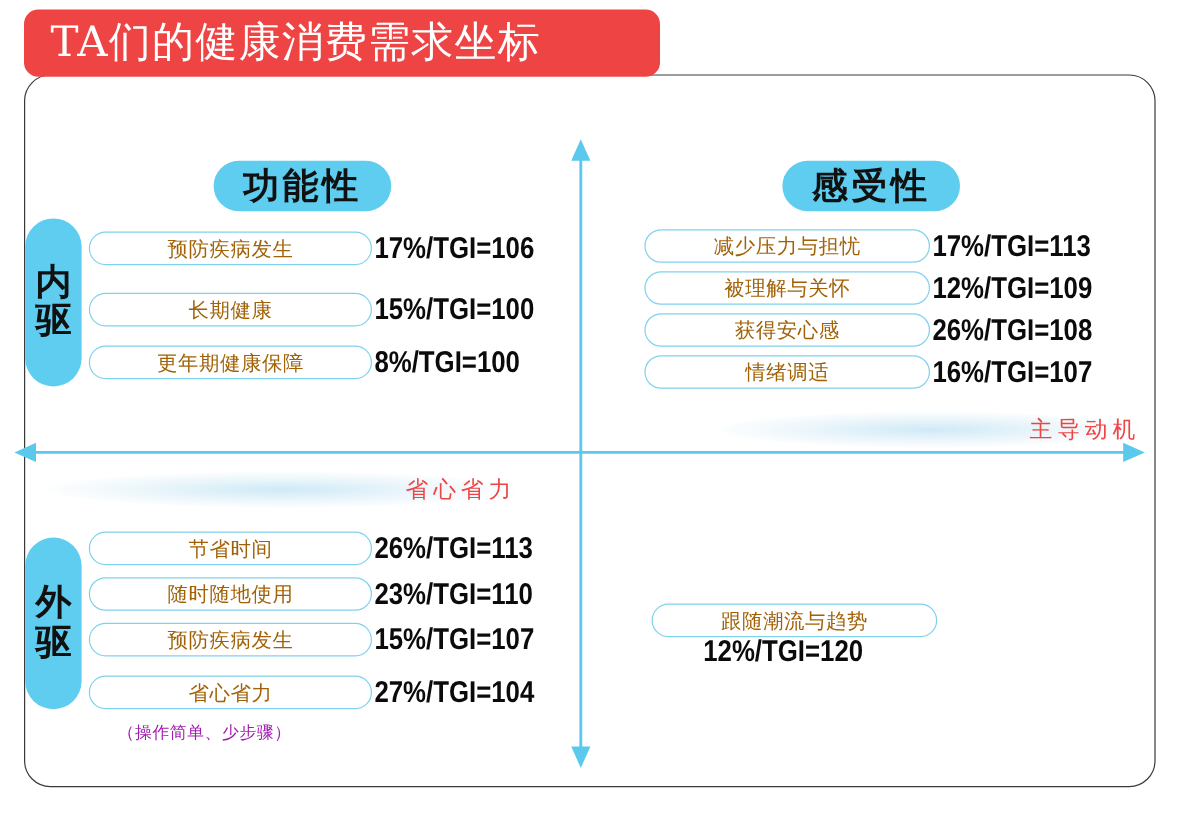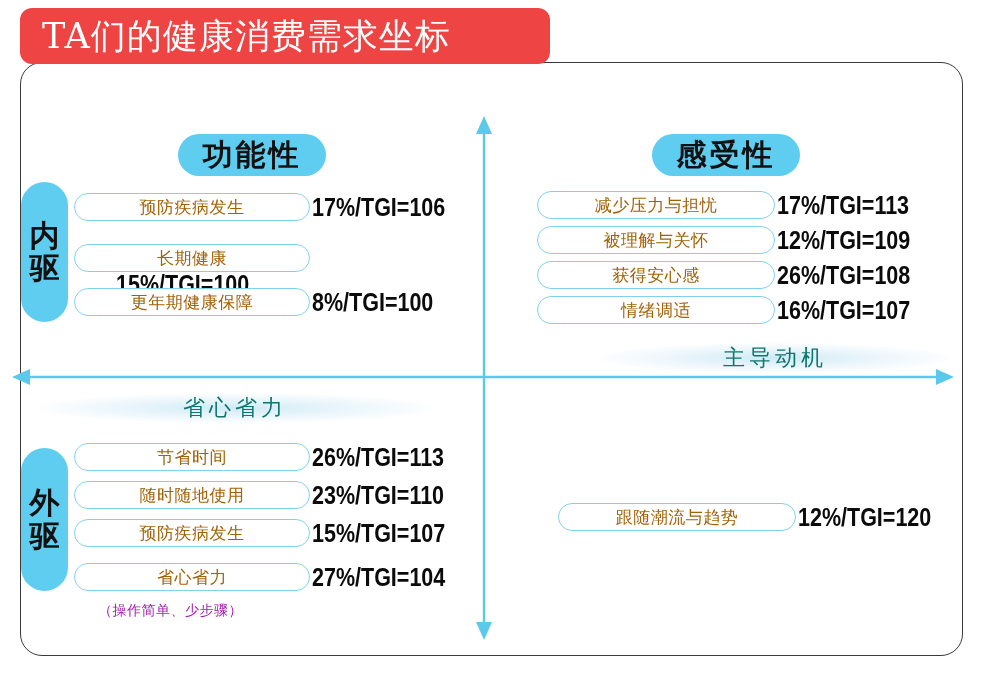--- a/index.html
+++ b/index.html
@@ -115,23 +115,23 @@
   }
 
   
   .col-left .pill{width:236px;}
   .col-right .pill{width:238px;}
 
   
   .motive{
     position:absolute;
     z-index:3;
-    display:flex;align-items:center;justify-content:center;
-    font-size:22px;
-    color:#0f766e;
+    display:flex;align-items:center;justify-content:flex-end;
+    font-size:19px;
+    color:#ef4444;
     letter-spacing:4px;
     font-family:"DejaVu Sans","Liberation Sans",sans-serif;
   }
   .motive .glow{
     position:absolute;
     left:0;top:50%;
     transform:translateY(-50%);
     width:100%;height:30px;
     border-radius:50%;
     background:radial-gradient(ellipse at center, rgba(175,220,240,0.60) 0%, rgba(205,232,245,0.35) 45%, rgba(255,255,255,0) 75%);
@@ -187,21 +187,21 @@
   </div>
   <div class="drive-tab" id="drive-outer">
     <span>外</span>
     <span>驱</span>
   </div>
 
   <div class="item-row col-left" style="left:74px;top:193px;">
     <div class="pill">预防疾病发生</div>
     <div class="stat">17%/TGI=106</div>
   </div>
-  <div class="item-row col-left" style="left:74px;top:244px;flex-direction:column;">
+  <div class="item-row col-left" style="left:74px;top:244px;">
     <div class="pill">长期健康</div>
     <div class="stat">15%/TGI=100</div>
   </div>
   <div class="item-row col-left" style="left:74px;top:288px;">
     <div class="pill">更年期健康保障</div>
     <div class="stat">8%/TGI=100</div>
   </div>
 
   <div class="item-row col-right" style="left:537px;top:191px;">
     <div class="pill">减少压力与担忧</div>
@@ -232,21 +232,21 @@
     <div class="pill">预防疾病发生</div>
     <div class="stat">15%/TGI=107</div>
   </div>
   <div class="item-row col-left" style="left:74px;top:563px;">
     <div class="pill">省心省力</div>
     <div class="stat">27%/TGI=104</div>
   </div>
 
   <div class="footnote" style="left:98px;top:602px;">（操作简单、少步骤）</div>
 
-  <div class="item-row col-right" style="left:558px;top:503px;">
+  <div class="item-row col-right" style="left:543px;top:503px;flex-direction:column;">
     <div class="pill">跟随潮流与趋势</div>
     <div class="stat">12%/TGI=120</div>
   </div>
 
   <div class="motive" id="motive-primary">
     <div class="glow"></div>
     <span>主导动机</span>
   </div>
   <div class="motive" id="motive-secondary">
     <div class="glow"></div>

